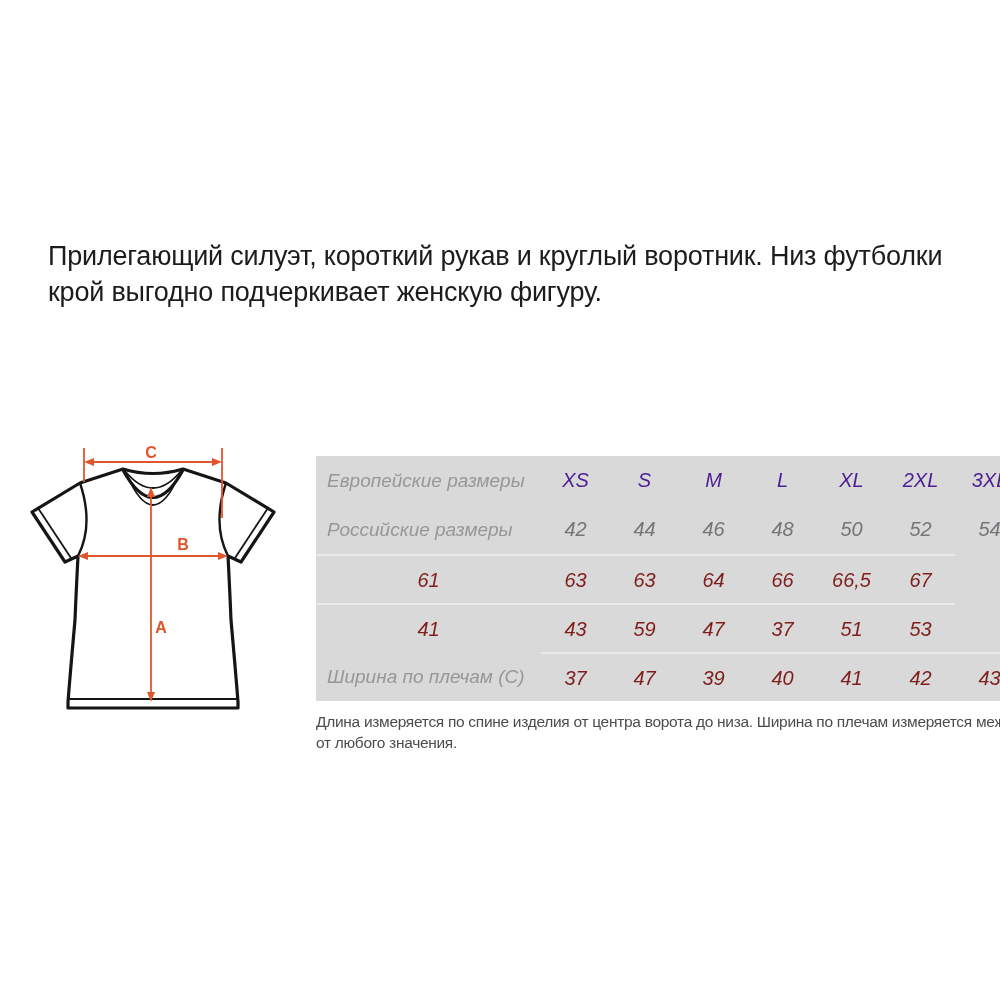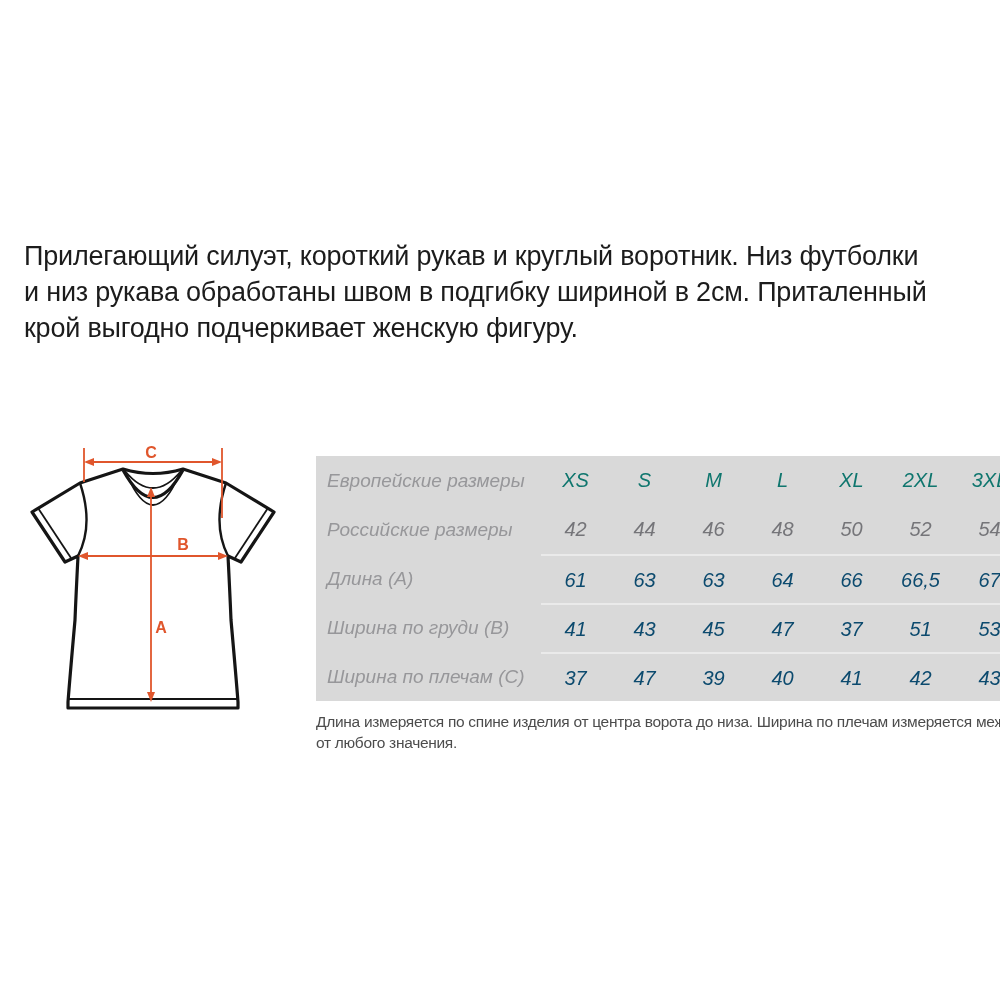--- a/index.html
+++ b/index.html
@@ -2,49 +2,48 @@
 <html><head>
 <meta charset="utf-8">
 <style>
   html,body{margin:0;padding:0;}
   body{font-family:"Liberation Sans","DejaVu Sans",sans-serif;background:#fff;}
   .page{position:relative;width:1000px;height:1000px;background:#fff;overflow:hidden;}
 
   
   .description{position:absolute;left:24px;top:238px;width:960px;color:#1c1c1c;
     font-size:27px;line-height:36px;letter-spacing:-0.2px;}
-  .description .dline{white-space:nowrap;}
+  .description .dline{white-space:nowrap;margin-left:24px;}
 
   
   .diagram{position:absolute;left:20px;top:430px;width:290px;height:290px;}
   .diagram svg{display:block;width:100%;height:100%;}
   .dim-label{font-family:"Liberation Sans","DejaVu Sans",sans-serif;font-weight:bold;font-size:16px;}
 
   
   .size-table{position:absolute;left:316px;top:456px;width:708px;height:245px;background:#d9d9d9;font-style:italic;}
   .trow{display:grid;grid-template-columns:225px repeat(7,1fr);height:49px;}
   .tlabel{display:flex;align-items:center;padding-left:11px;color:#97979a;font-size:19px;height:100%;}
   .tcell{display:flex;align-items:center;justify-content:center;font-size:20px;height:100%;}
-  .row-eu .tcell{color:#0f766e;}
+  .row-eu .tcell{color:#4c1d95;}
   .row-ru .tcell{color:#757579;}
-  .row-measure .tcell{color:#0c4a6e;border-top:2px solid rgba(255,255,255,0.45);}
+  .row-measure .tcell{color:#7f1d1d;border-top:2px solid rgba(255,255,255,0.45);}
 
   
   .footnote{position:absolute;left:316px;top:711px;width:680px;color:#4c4c4c;
     font-size:15.5px;line-height:21px;letter-spacing:-0.3px;}
   .footnote .fline{white-space:nowrap;}
 </style>
 </head>
 <body>
 
 <div class="page">
 
   <div class="description">
     <div class="dline">Прилегающий силуэт, короткий рукав и круглый воротник. Низ футболки</div>
-    <div class="dline">и низ рукава обработаны швом в подгибку шириной в 2см. Приталенный</div>
     <div class="dline">крой выгодно подчеркивает женскую фигуру.</div>
   </div>
 
   <div class="diagram">
     <svg viewBox="0 0 290 290">
 
       <g fill="#ffffff" stroke="#151515" stroke-width="3.2" stroke-linejoin="round">
         <path d="M103,39 L60,53 L12,82 L45,132 L58,126
                  Q56,165 55,190 Q50,246 48,272 L48,278
                  L218,278 L218,272 Q216,246 211,190 Q210,165 208,126
@@ -116,34 +115,32 @@
         <div class="tlabel">Российские размеры</div>
         <div class="tcell">42</div>
         <div class="tcell">44</div>
         <div class="tcell">46</div>
         <div class="tcell">48</div>
         <div class="tcell">50</div>
         <div class="tcell">52</div>
         <div class="tcell">54</div>
       </div>
       <div class="trow row-measure">
-        <div class="tlabel">Длина (А)</div>
         <div class="tcell">61</div>
         <div class="tcell">63</div>
         <div class="tcell">63</div>
         <div class="tcell">64</div>
         <div class="tcell">66</div>
         <div class="tcell">66,5</div>
         <div class="tcell">67</div>
       </div>
       <div class="trow row-measure">
-        <div class="tlabel">Ширина по груди (B)</div>
         <div class="tcell">41</div>
         <div class="tcell">43</div>
-        <div class="tcell">45</div>
+        <div class="tcell">59</div>
         <div class="tcell">47</div>
         <div class="tcell">37</div>
         <div class="tcell">51</div>
         <div class="tcell">53</div>
       </div>
       <div class="trow row-measure">
         <div class="tlabel">Ширина по плечам (C)</div>
         <div class="tcell">37</div>
         <div class="tcell">47</div>
         <div class="tcell">39</div>

